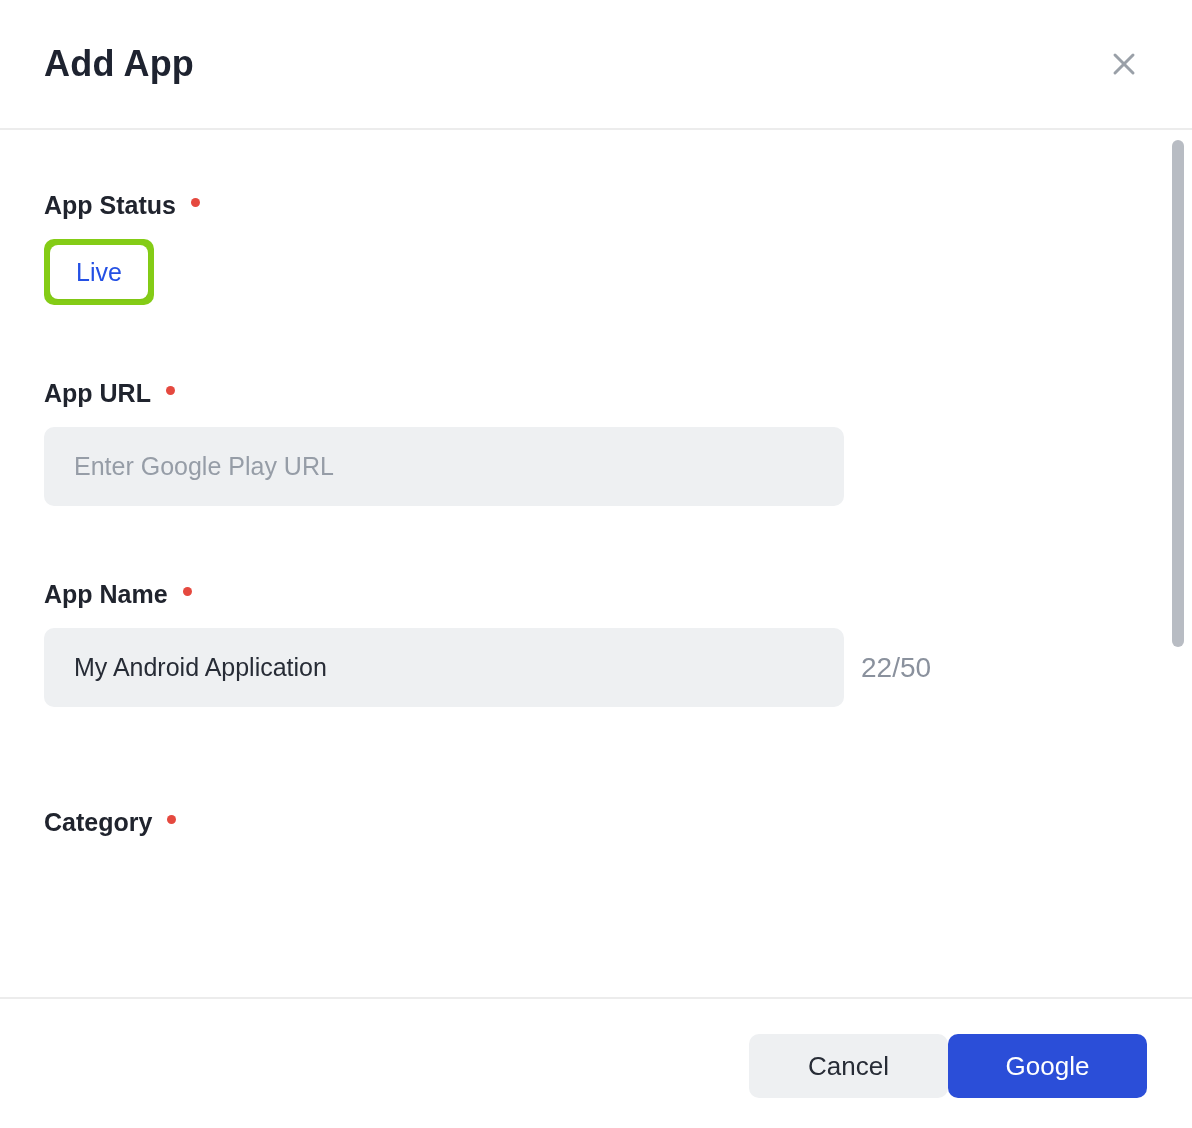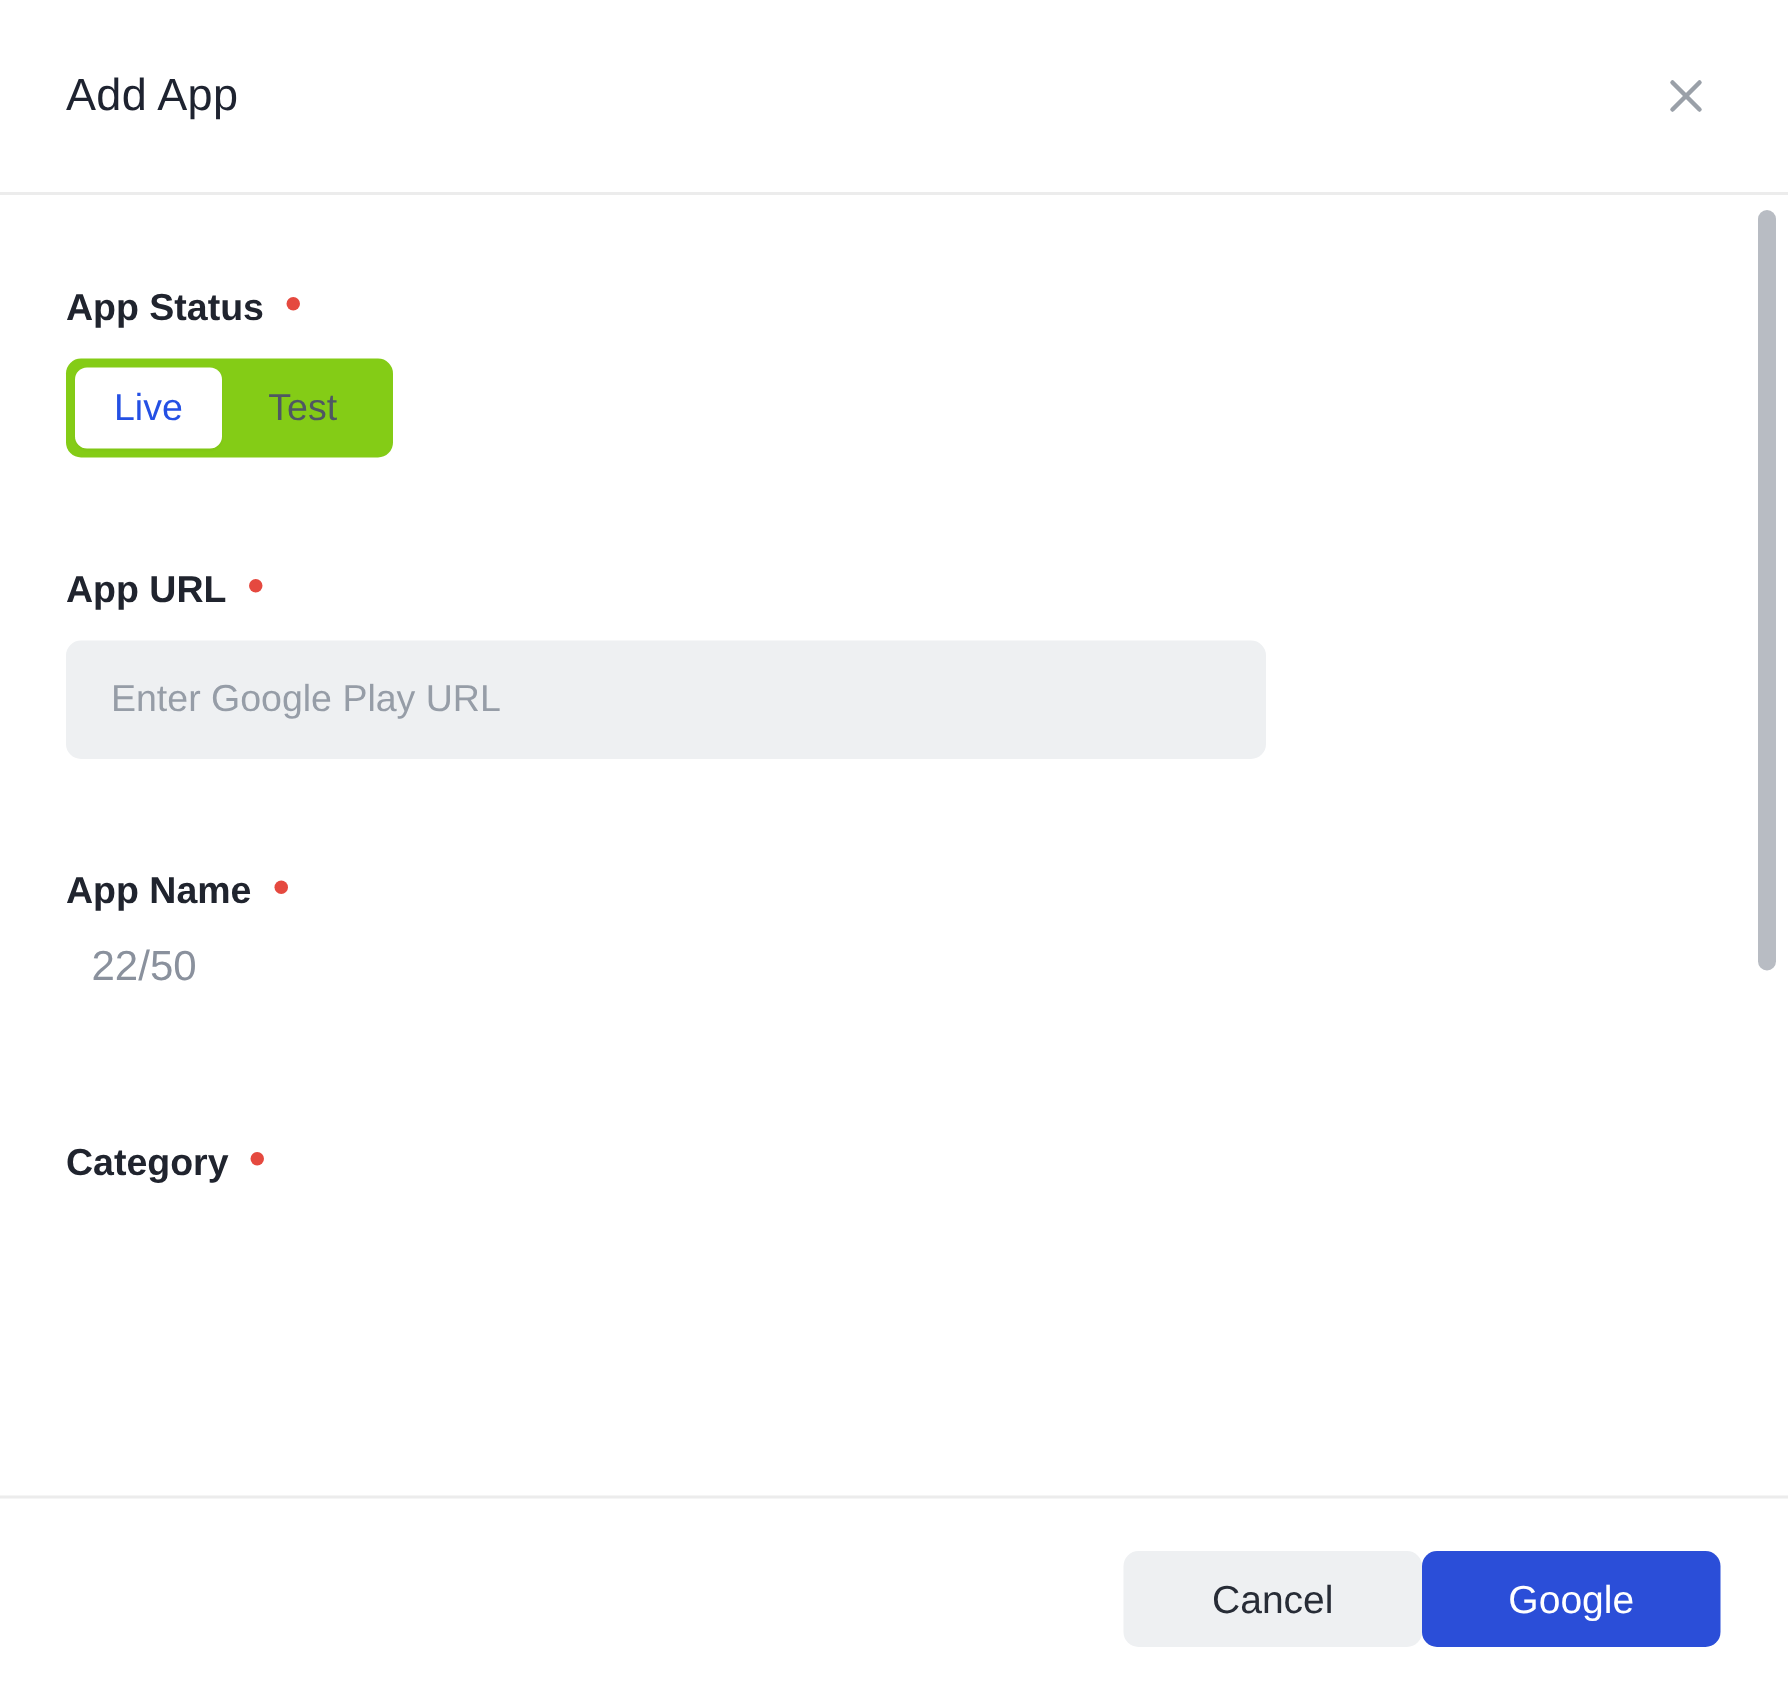--- a/index.html
+++ b/index.html
@@ -18,22 +18,22 @@
   
   .modal-header {
     height: 130px;
     display: flex;
     align-items: center;
     justify-content: space-between;
     padding: 0 48px 0 44px;
     border-bottom: 2px solid #ececec;
   }
   .modal-title {
-    font-size: 30px;
-    font-weight: 400;
+    font-size: 36px;
+    font-weight: 700;
     color: #1e2330;
     letter-spacing: 0.2px;
   }
   .close-btn {
     background: none;
     border: none;
     cursor: pointer;
     width: 40px; height: 40px;
     display: flex; align-items: center; justify-content: center;
   }
@@ -177,21 +177,20 @@
   <div class="modal-body">
 
     <div class="field field-app-status">
       <div class="field-label-row">
         <span class="field-label">App Status</span>
         <span class="required-dot"></span>
       </div>
       <div>
         <div class="segmented">
           <button class="segment selected">Live</button>
-          <button class="segment">Test</button>
         </div>
       </div>
     </div>
 
 
     <div class="field field-app-url">
       <div class="field-label-row">
         <span class="field-label">App URL</span>
         <span class="required-dot"></span>
       </div>
@@ -199,20 +198,21 @@
         <input type="text" class="text-input" placeholder="Enter Google Play URL" style="">
       </div>
     </div>
 
     <div class="field field-app-name">
       <div class="field-label-row">
         <span class="field-label">App Name</span>
         <span class="required-dot"></span>
       </div>
       <div class="input-row">
+        <input type="text" class="text-input" value="My Android Application" style="">
         <span class="char-counter">22/50</span>
       </div>
     </div>
 
     <div class="field field-category">
       <div class="field-label-row">
         <span class="field-label">Category</span>
         <span class="required-dot"></span>
       </div>
     </div>

